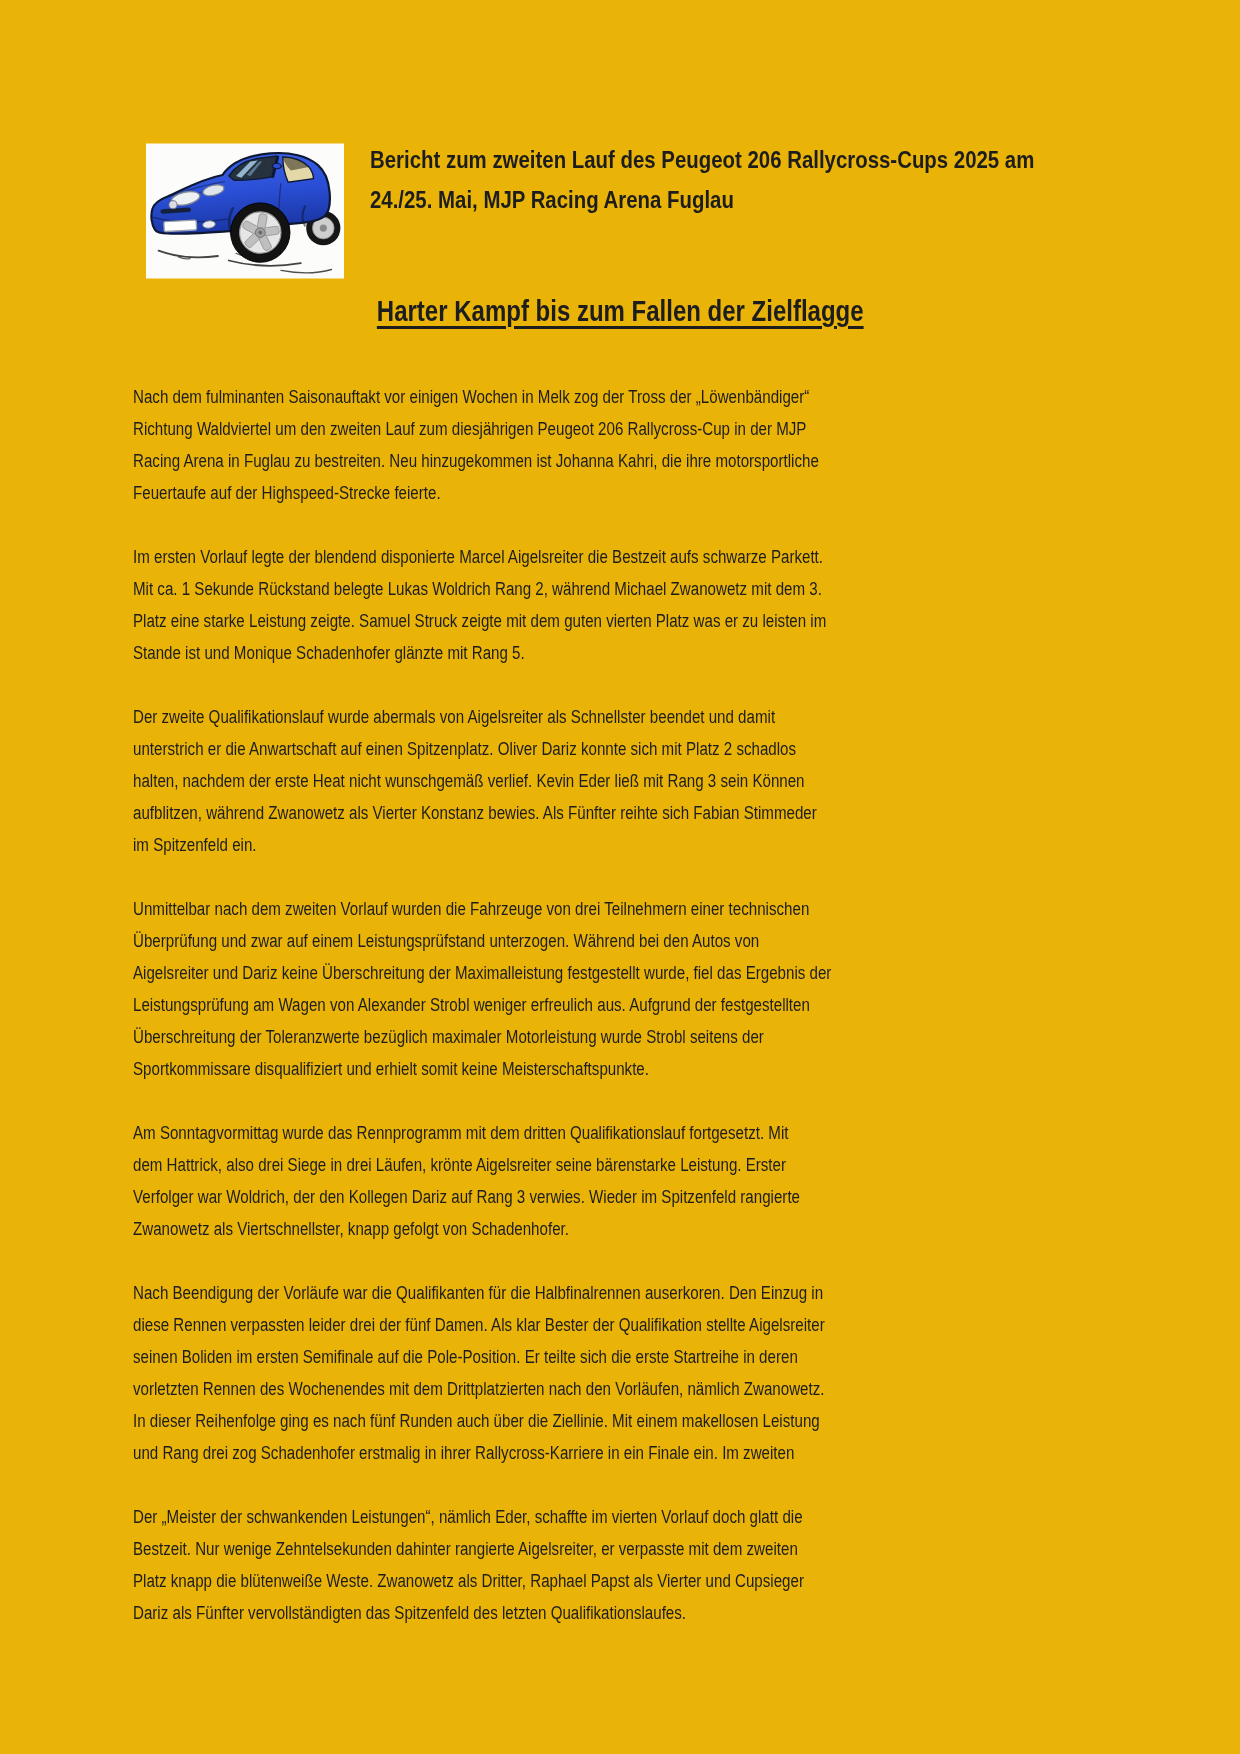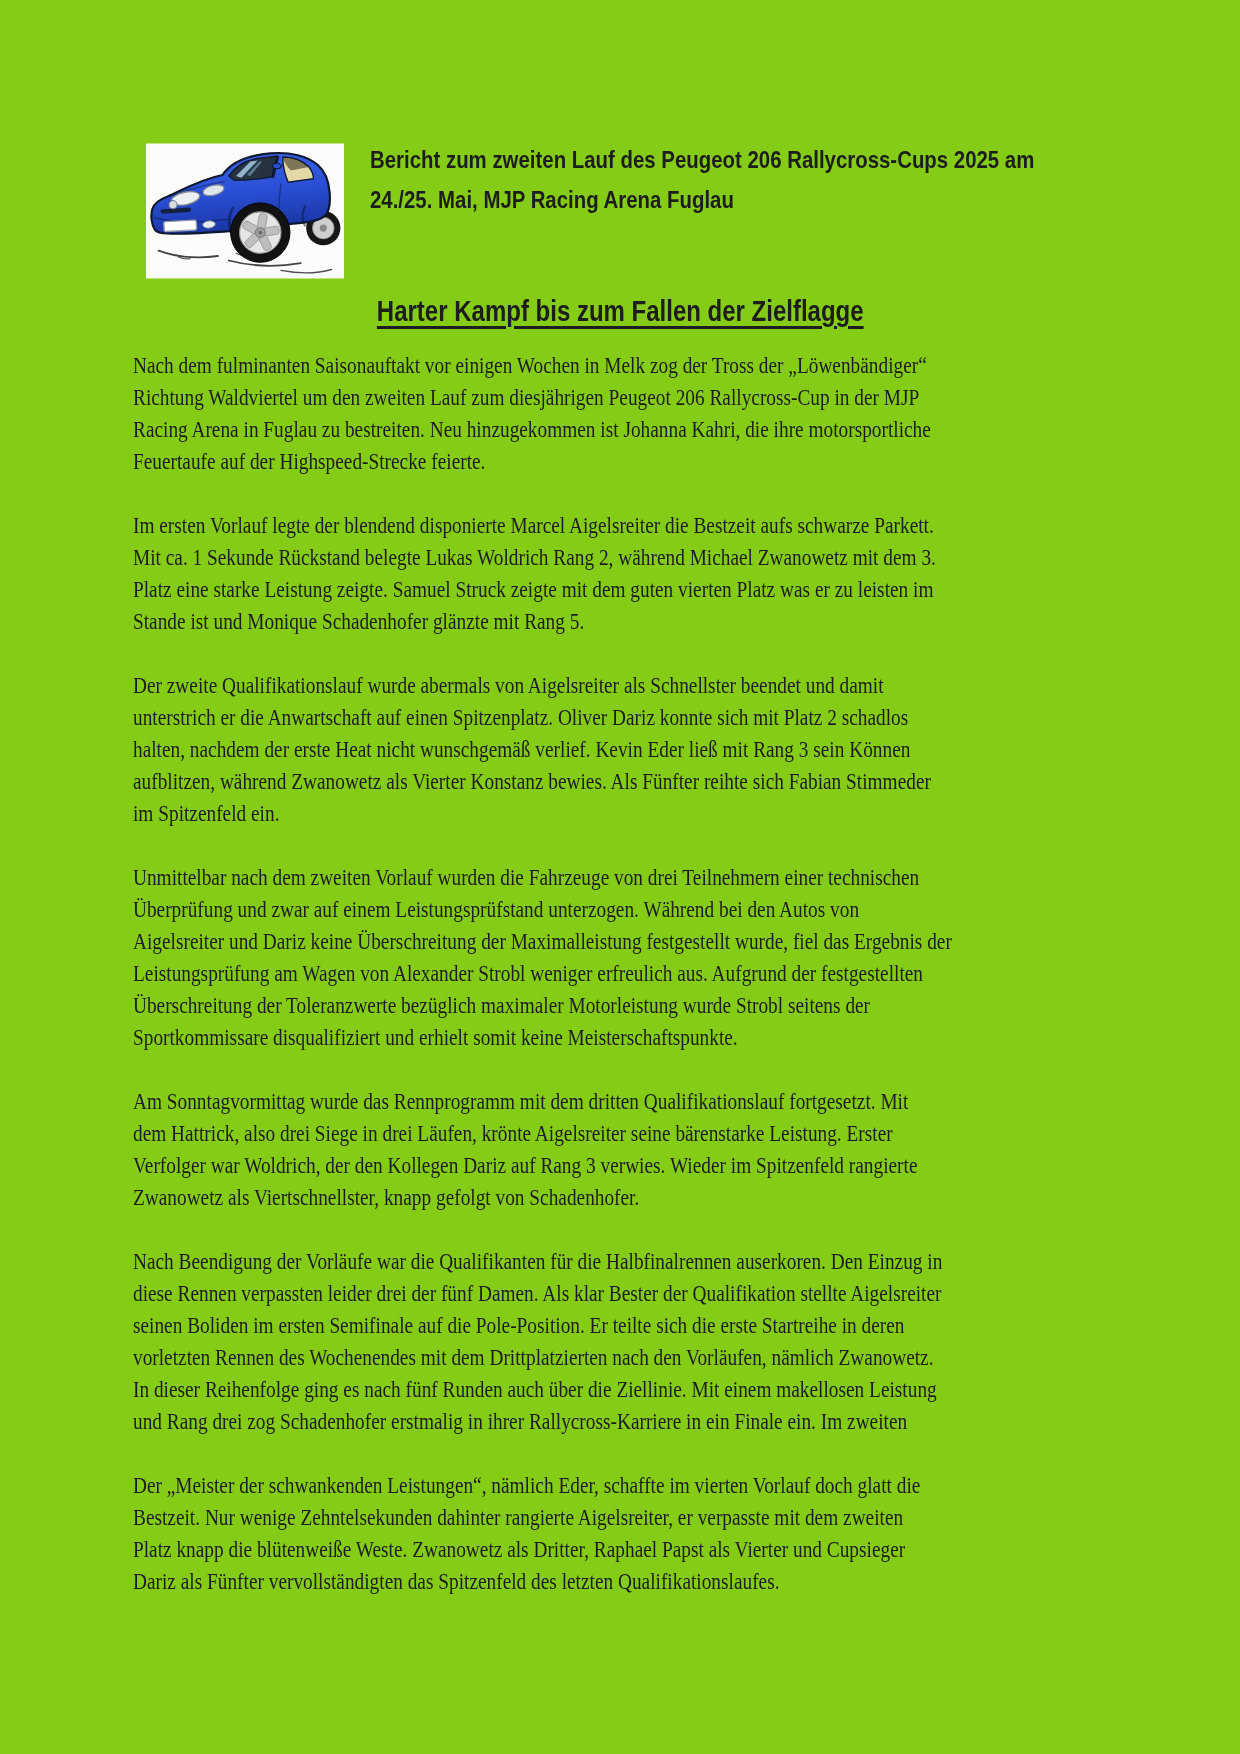--- a/index.html
+++ b/index.html
@@ -1,20 +1,20 @@
 <!DOCTYPE html>
 <html><head>
 <meta charset="utf-8">
 <style>
   html, body { margin: 0; padding: 0; background: #ffffff; }
   .page {
     position: relative;
     width: 1240px;
     height: 1754px;
-    background: #84cc16;
+    background: #eab308;
     font-family: "Liberation Sans", sans-serif;
     color: #1d1d1d;
     overflow: hidden;
   }
   .logo {
     position: absolute;
     left: 146px;
     top: 142px;
     width: 198px;
     height: 138px;
@@ -48,25 +48,24 @@
     text-decoration: underline;
     text-decoration-thickness: 3px;
     text-underline-offset: 5px;
     transform: scaleX(0.80);
     transform-origin: 50% 0;
     white-space: nowrap;
   }
   .article {
     position: absolute;
     left: 133px;
-    top: 350px;
+    top: 381px;
     width: 985px;
-    font-size: 23px;
+    font-size: 18px;
     line-height: 32px;
-    font-family: Liberation Serif, serif;
   }
   .paragraph { margin: 0 0 32px 0; }
   .line {
     height: 32px;
     white-space: nowrap;
     transform: scaleX(0.84);
     transform-origin: 0 50%;
   }
 </style>
 </head>

